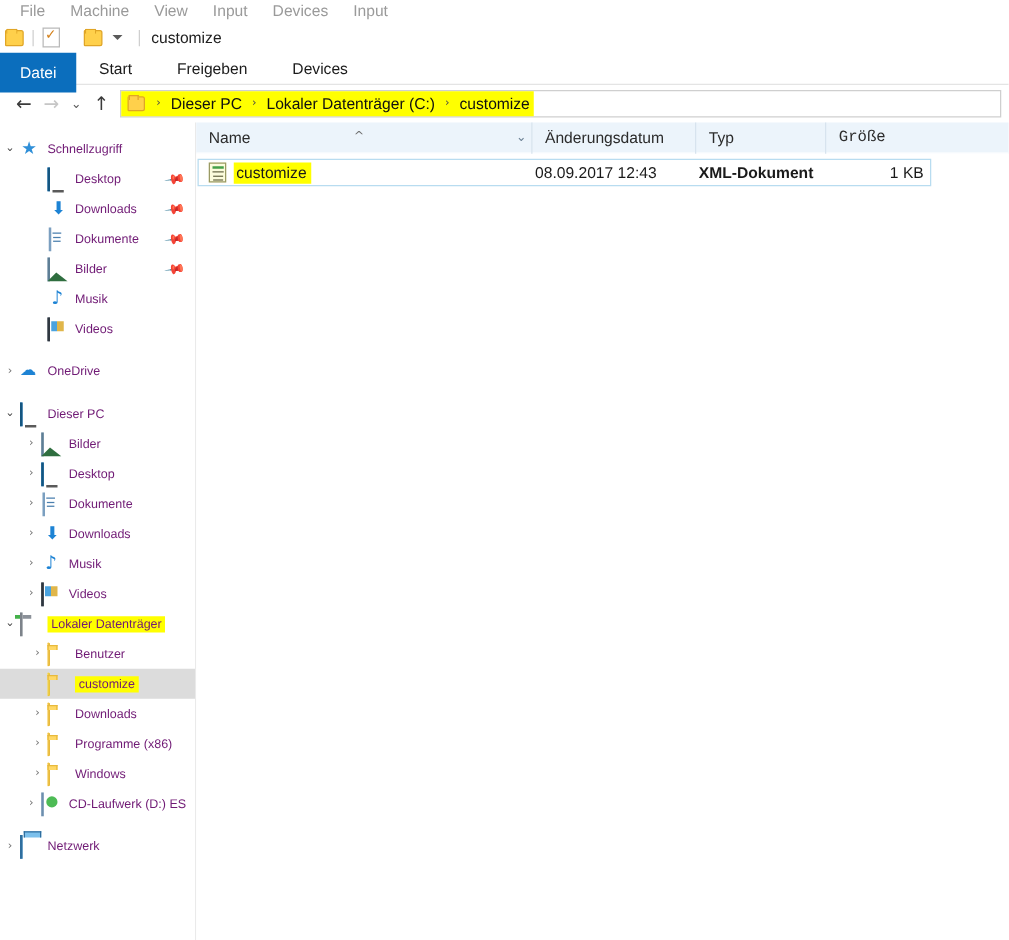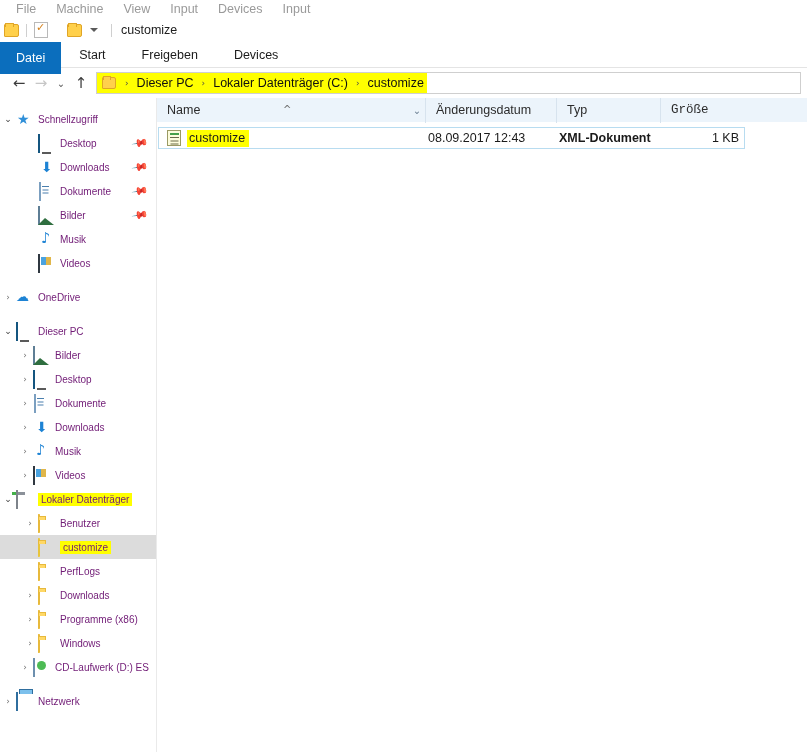--- a/index.html
+++ b/index.html
@@ -608,25 +608,20 @@
       </div>
       <div class="nav-item" style="padding-left:22px">
         <span class="chev">›</span>
         <span class="nav-ico"><span class="ic-folder"></span></span>
         <span class="nav-label">Benutzer</span>
       </div>
       <div class="nav-item selected" style="padding-left:22px">
         <span class="chev"></span>
         <span class="nav-ico"><span class="ic-folder" style="background:#ffe66b;border-color:#e7c43c"></span></span>
         <span class="nav-label hl">customize</span>
-      </div>
-      <div class="nav-item" style="padding-left:22px">
-        <span class="chev"></span>
-        <span class="nav-ico"><span class="ic-folder"></span></span>
-        <span class="nav-label">PerfLogs</span>
       </div>
       <div class="nav-item" style="padding-left:22px">
         <span class="chev">›</span>
         <span class="nav-ico"><span class="ic-folder"></span></span>
         <span class="nav-label">Downloads</span>
       </div>
       <div class="nav-item" style="padding-left:22px">
         <span class="chev">›</span>
         <span class="nav-ico"><span class="ic-folder"></span></span>
         <span class="nav-label">Programme (x86)</span>

